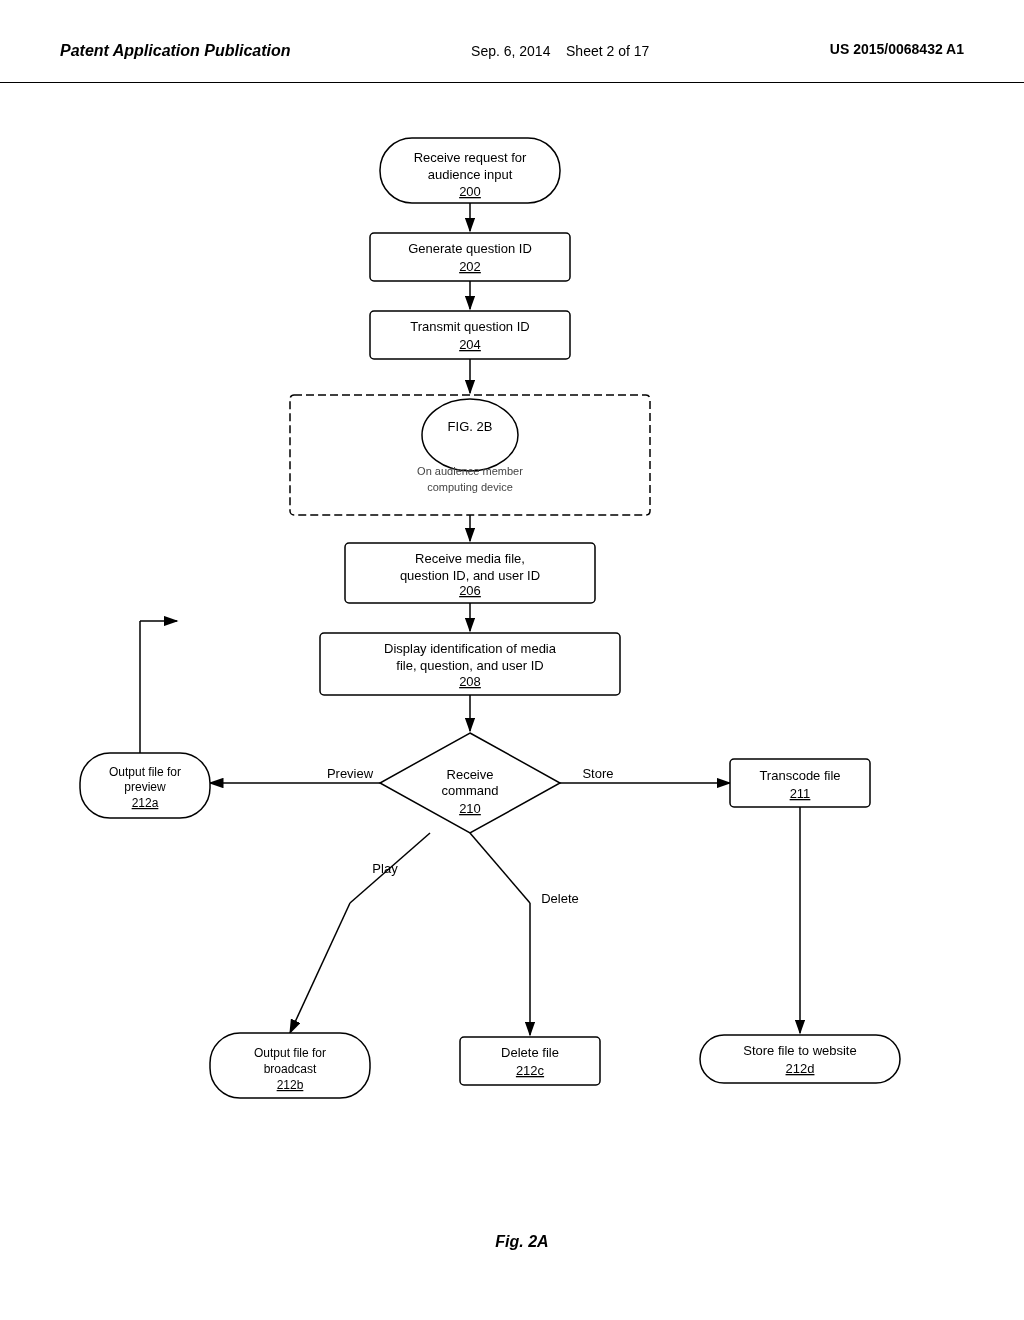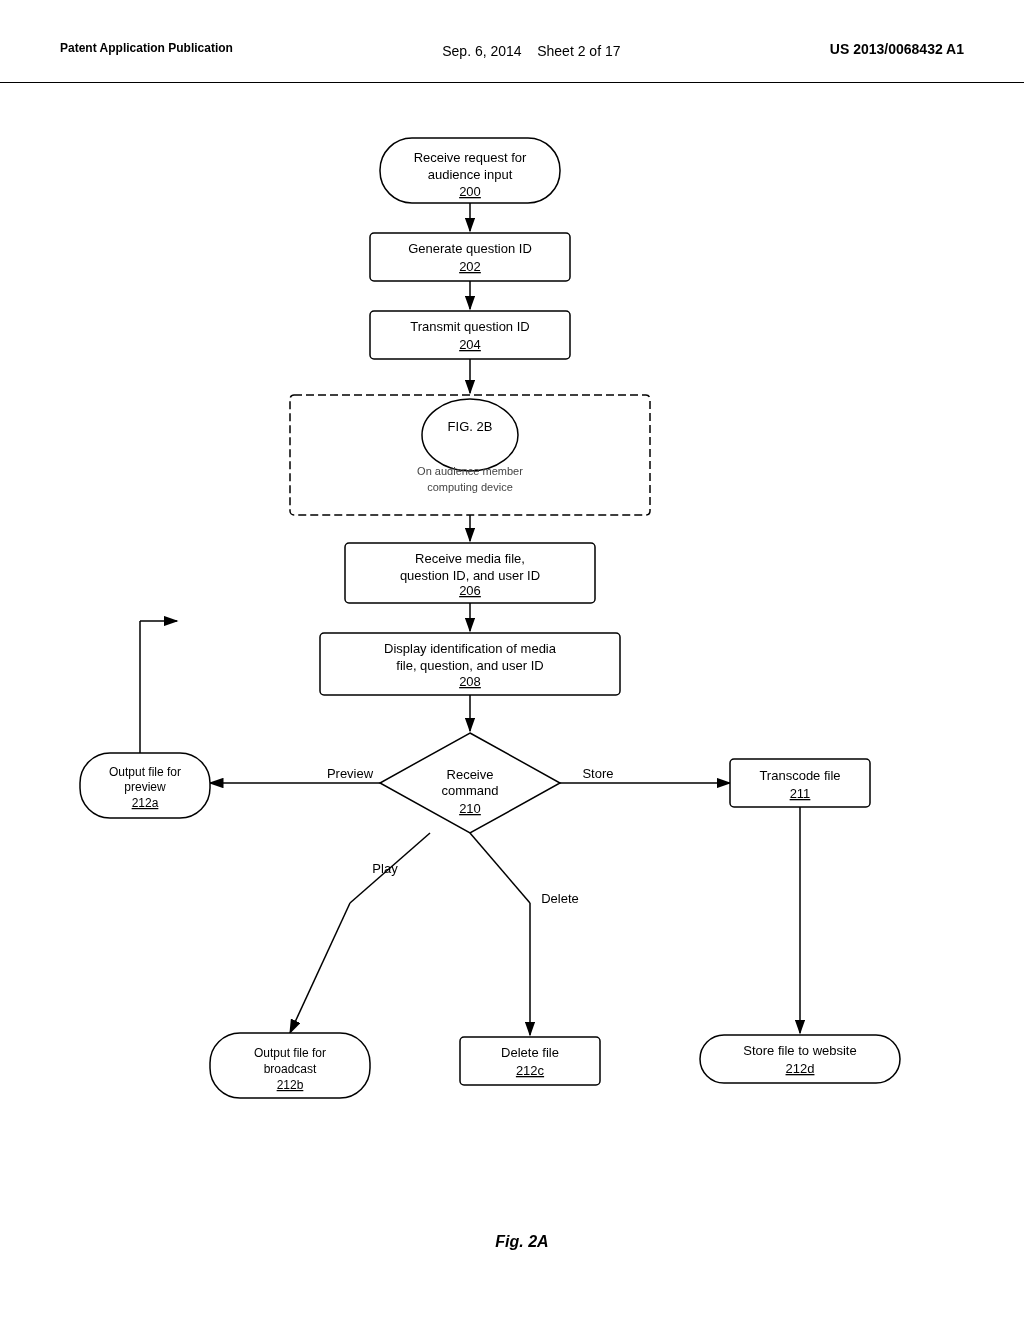--- a/index.html
+++ b/index.html
@@ -19,22 +19,23 @@
       padding: 0;
     }
     .header {
       display: flex;
       justify-content: space-between;
       align-items: flex-start;
       padding: 40px 60px 20px 60px;
       border-bottom: 1px solid #000;
     }
     .header-left {
-      font-size: 12px;
+      font-size: 16px;
       font-weight: bold;
+      font-style: italic;
       line-height: 1.4;
     }
     .header-center {
       font-size: 14px;
       text-align: center;
       line-height: 1.6;
     }
     .header-right {
       font-size: 14px;
       font-weight: bold;
@@ -68,21 +69,21 @@
 </head>
 <body>
 
 <div class="page">
   <div class="header">
     <div class="header-left">Patent Application Publication</div>
     <div class="header-center">
       <span>Sep. 6, 2014</span>&nbsp;&nbsp;&nbsp;
       <span>Sheet 2 of 17</span>
     </div>
-    <div class="header-right">US 2013/0068432 A1</div>
+    <div class="header-right">US 2015/0068432 A1</div>
   </div>
 
   <div class="diagram-area">
     <svg class="diagram" viewBox="0 0 1024 1150" xmlns="http://www.w3.org/2000/svg">
       <defs>
         <marker id="arrowhead" markerWidth="10" markerHeight="7" refX="9" refY="3.5" orient="auto">
           <polygon points="0 0, 10 3.5, 0 7" fill="#000"></polygon>
         </marker>
       </defs>
 

